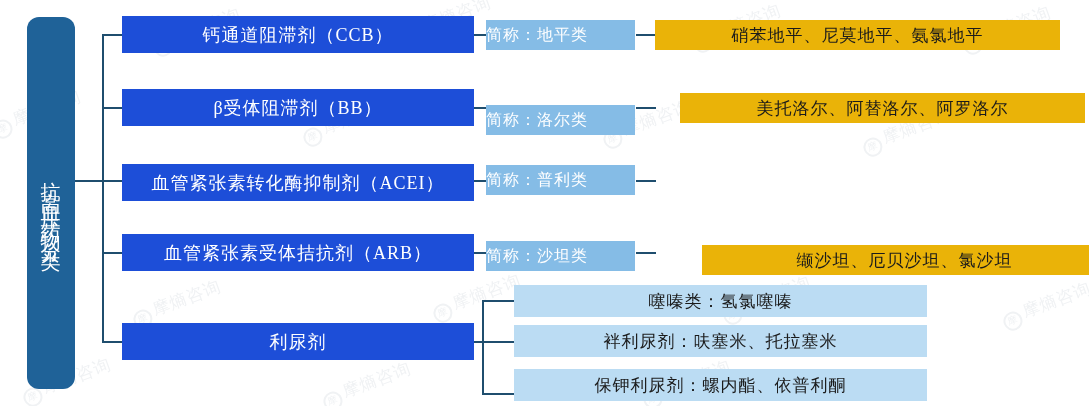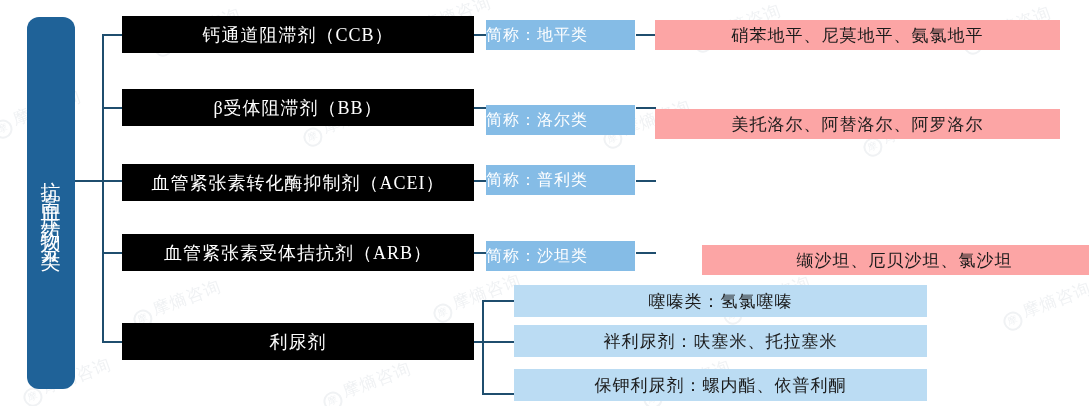--- a/index.html
+++ b/index.html
@@ -65,21 +65,21 @@
     line-height: 1;
     text-indent: 5px;
   }
 
   
   .lvl1 {
     position: absolute;
     left: 122px;
     width: 352px;
     height: 37px;
-    background: #000000;
+    background: #1d4ed8;
     color: #ffffff;
     font-size: 18px;
     display: flex;
     align-items: center;
     justify-content: center;
     letter-spacing: 1px;
     white-space: nowrap;
   }
 
   
@@ -96,21 +96,21 @@
     letter-spacing: 1px;
     white-space: nowrap;
   }
 
   
   .lvl3 {
     position: absolute;
     left: 655px;
     width: 405px;
     height: 30px;
-    background: #fca5a5;
+    background: #eab308;
     color: #1b1b1b;
     font-size: 17px;
     display: flex;
     align-items: center;
     justify-content: center;
     letter-spacing: 1px;
     white-space: nowrap;
   }
 
   
@@ -185,21 +185,21 @@
   </div>
 
   <div class="lvl1" style="top:89px;">
     <span>β受体阻滞剂（BB）</span>
   </div>
   <div class="line h" style="left:474px; top:107px; width:13px;"></div>
   <div class="lvl2" style="top:105px;">
     <span>简称：洛尔类</span>
   </div>
   <div class="line h" style="left:636px; top:107px; width:20px;"></div>
-  <div class="lvl3" style="top:109px;">
+  <div class="lvl3" style="top:93px;margin-left:25px;">
     <span>美托洛尔、阿替洛尔、阿罗洛尔</span>
   </div>
 
   <div class="lvl1" style="top:164px;">
     <span>血管紧张素转化酶抑制剂（ACEI）</span>
   </div>
   <div class="line h" style="left:474px; top:180px; width:13px;"></div>
   <div class="lvl2" style="top:165px;">
     <span>简称：普利类</span>
   </div>

